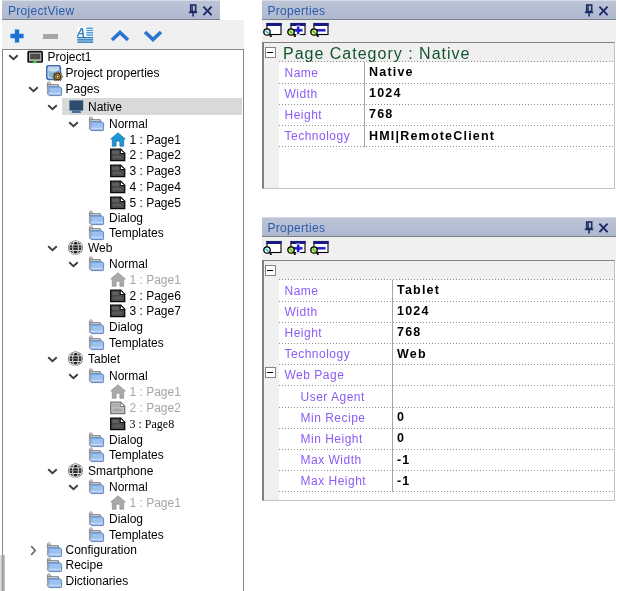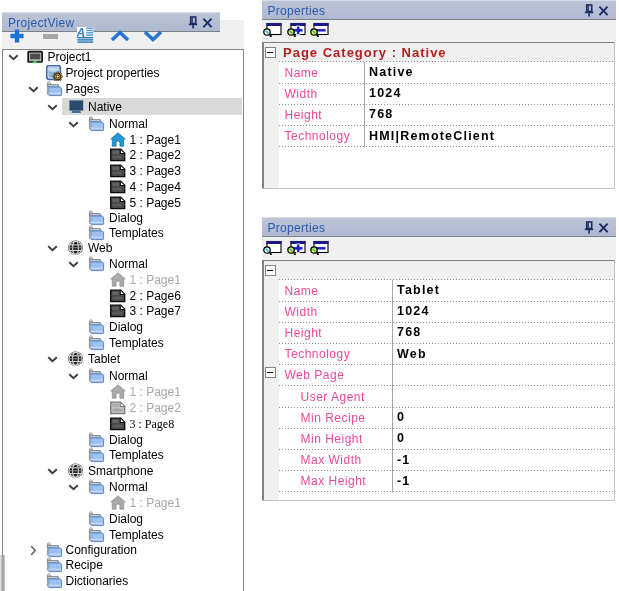--- a/index.html
+++ b/index.html
@@ -8,25 +8,25 @@
 .pin { position:absolute; top:3px; }
 .toolbox { position:absolute; background:#f0f0f0; }
 .treebox { position:absolute; left:2px; top:48.5px; width:241.5px; height:591px; background:#fff; border:1px solid #828790; border-bottom:none; }
 .ti { position:absolute; }
 .tt,.tg { position:absolute; font-size:12px; line-height:16px; white-space:pre; color:#000; }
 .tg { color:#a6a6a6; }
 .sel { position:absolute; height:17.4px; background:#d9d9d9; }
 .grid { position:absolute; background:#fff; border:1px solid; border-color:#808080 #c3c3c3 #c3c3c3 #808080; border-left-width:2px; }
 .gutter { position:absolute; left:0; top:0; bottom:0; width:15.5px; background:#f0f0f0; }
 .ghead { position:absolute; left:0; right:0; background:#f0f0f0; }
-.ht { position:absolute; left:19.5px; top:2.5px; font-size:13px; font-weight:bold; color:#b91c1c; letter-spacing:1px; }
+.ht { position:absolute; left:19.5px; top:2.5px; font-size:16px; font-weight:normal; color:#14532d; letter-spacing:1px; }
 .hbx { position:absolute; left:1px; width:11.5px; height:11.5px; background:#fff; border:1px solid #848484; }
 .hbx::after { content:""; position:absolute; left:1.8px; top:4px; width:6px; height:1.5px; background:#000; }
 .grow { position:absolute; left:0; right:0; }
-.gl { position:absolute; top:3.5px; font-size:12px; color:#ec4899; letter-spacing:0.5px; }
+.gl { position:absolute; top:3.5px; font-size:12px; color:#8b5cf6; letter-spacing:0.5px; }
 .gv { position:absolute; top:3px; font-size:12.5px; font-weight:bold; color:#000; letter-spacing:1.2px; }
 .gdiv { position:absolute; width:1px; background:#a6a6a6; }
 .dots { position:absolute; left:15.5px; right:0; height:1px; background:repeating-linear-gradient(90deg,#909090 0,#909090 1px,transparent 1px,transparent 3px); }
 </style></head>
 <body>
 <svg width="0" height="0" style="position:absolute">
 <defs>
 <g id="mon">
   <rect x="0.3" y="1.8" width="15.7" height="12" rx="1.6" fill="#151515"></rect>
   <rect x="2.1" y="3.6" width="12.2" height="8.6" fill="#c4c4c4"></rect>
@@ -93,21 +93,21 @@
 <g id="pageg">
   <path d="M0.7 2.2 h10 l4 4 v7.4 h-14 z" fill="#c0c0c0" stroke="#787878" stroke-width="1.3"></path>
   <path d="M10.3 1.9 l4.6 4.6 h-4.6 z" fill="#fff" stroke="#787878" stroke-width="1"></path>
   <path d="M2.2 3.8 h6.8 v3.2 h-6.8 z" fill="#adadad"></path>
   <path d="M2.2 9.2 c2.8 -1.3 6.8 -1.3 10.2 0 l0 2.3 h-10.2 z" fill="#a8a8a8"></path>
 </g>
 </defs>
 </svg>
 
 <div class="toolbox" style="left:2px;top:19.5px;width:242px;height:29px"></div>
-<div class="tbar" style="left:2px;top:12px;width:218px">
+<div class="tbar" style="left:2px;top:0px;width:218px">
 <span class="tbt">ProjectView</span>
 <svg class="pin" style="right:22px" width="10" height="14" viewBox="0 0 10 14">
       <g stroke="#1c2a66" fill="none">
         <rect x="2.7" y="1" width="5" height="6.5" stroke-width="1.6"></rect>
         <line x1="4.2" y1="1.5" x2="4.2" y2="7" stroke-width="1.3"></line>
         <line x1="0.8" y1="8.4" x2="9.2" y2="8.4" stroke-width="1.6"></line>
         <line x1="5.1" y1="8.5" x2="5.1" y2="12.5" stroke-width="1.6"></line>
       </g>
     </svg>
 <svg class="pin" style="right:7px" width="11" height="14" viewBox="0 0 11 14">

